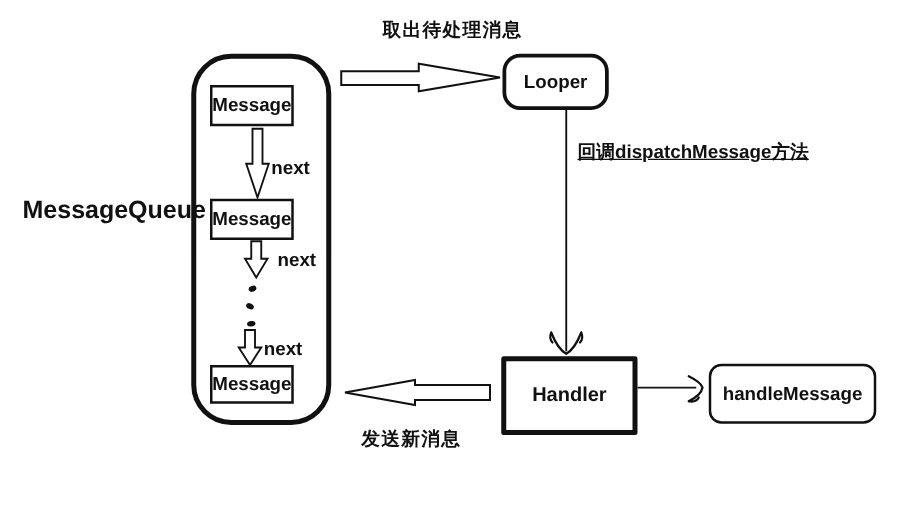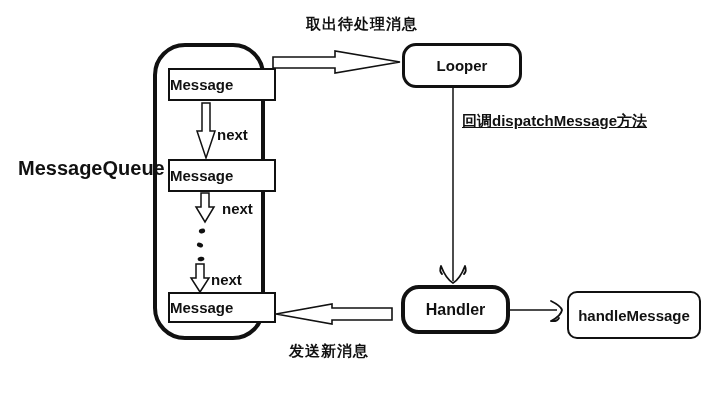--- a/index.html
+++ b/index.html
@@ -32,51 +32,51 @@
     left: 153px; top: 43px;
     width: 112px; height: 297px;
     border: 4px solid #111111;
     border-radius: 32px;
     box-sizing: border-box;
     background: transparent;
   }
   .msg-box {
     position: absolute;
     left: 168px;
-    width: 108px; height: 33px;
+    width: 67px; height: 33px;
     border: 2px solid #111111;
     box-sizing: border-box;
     display: flex;
     align-items: center;
-    justify-content: flex-start;
+    justify-content: center;
     font-weight: bold;
     font-size: 15px;
     background: #ffffff;
   }
   .node {
     position: absolute;
     box-sizing: border-box;
     display: flex;
     align-items: center;
     justify-content: center;
     font-weight: bold;
     background: #ffffff;
   }
   .node-looper {
     left: 402px; top: 43px;
-    width: 120px; height: 45px;
+    width: 85px; height: 45px;
     border: 3px solid #111111;
     border-radius: 14px;
     font-size: 15px;
   }
   .node-handler {
     left: 401px; top: 285px;
-    width: 109px; height: 49px;
+    width: 109px; height: 63px;
     border: 4px solid #111111;
-    border-radius: 18px;
+    border-radius: 2px;
     font-size: 16px;
   }
   .node-handlemessage {
     left: 567px; top: 291px;
     width: 134px; height: 48px;
     border: 2px solid #111111;
     border-radius: 10px;
     font-size: 15px;
   }
   .lbl-mq        { left: 18px;  top: 157px; font-size: 20px; }

